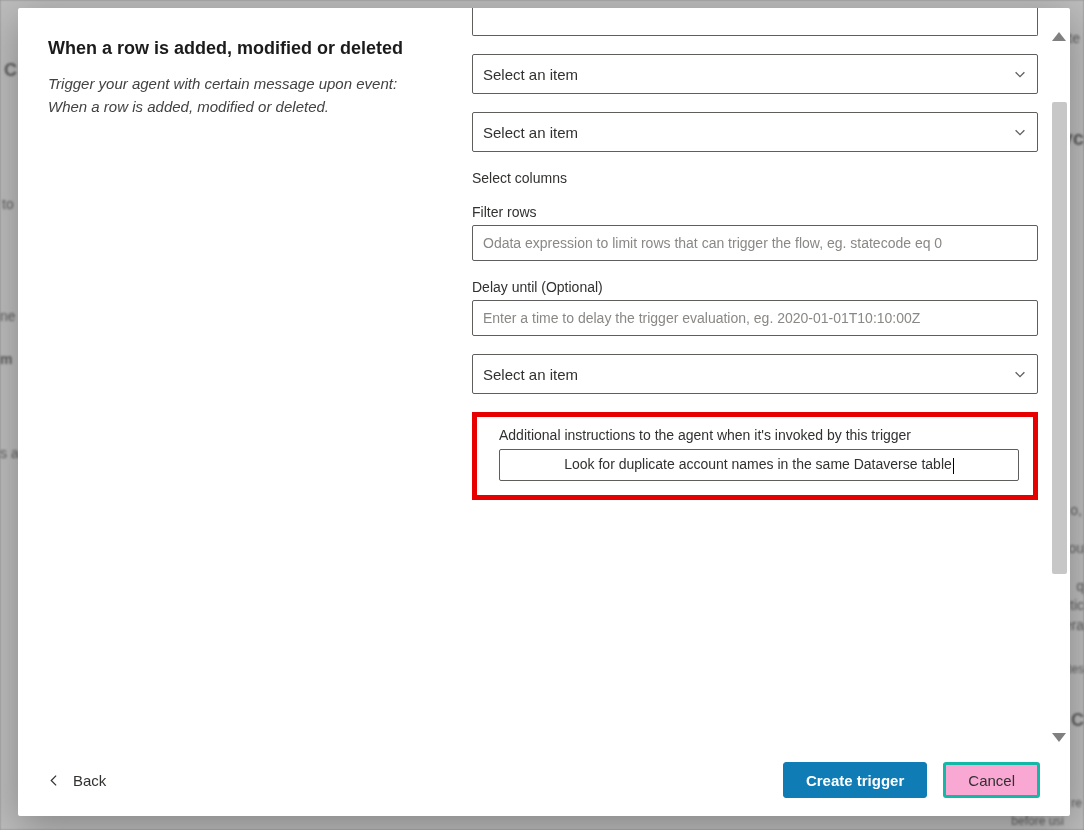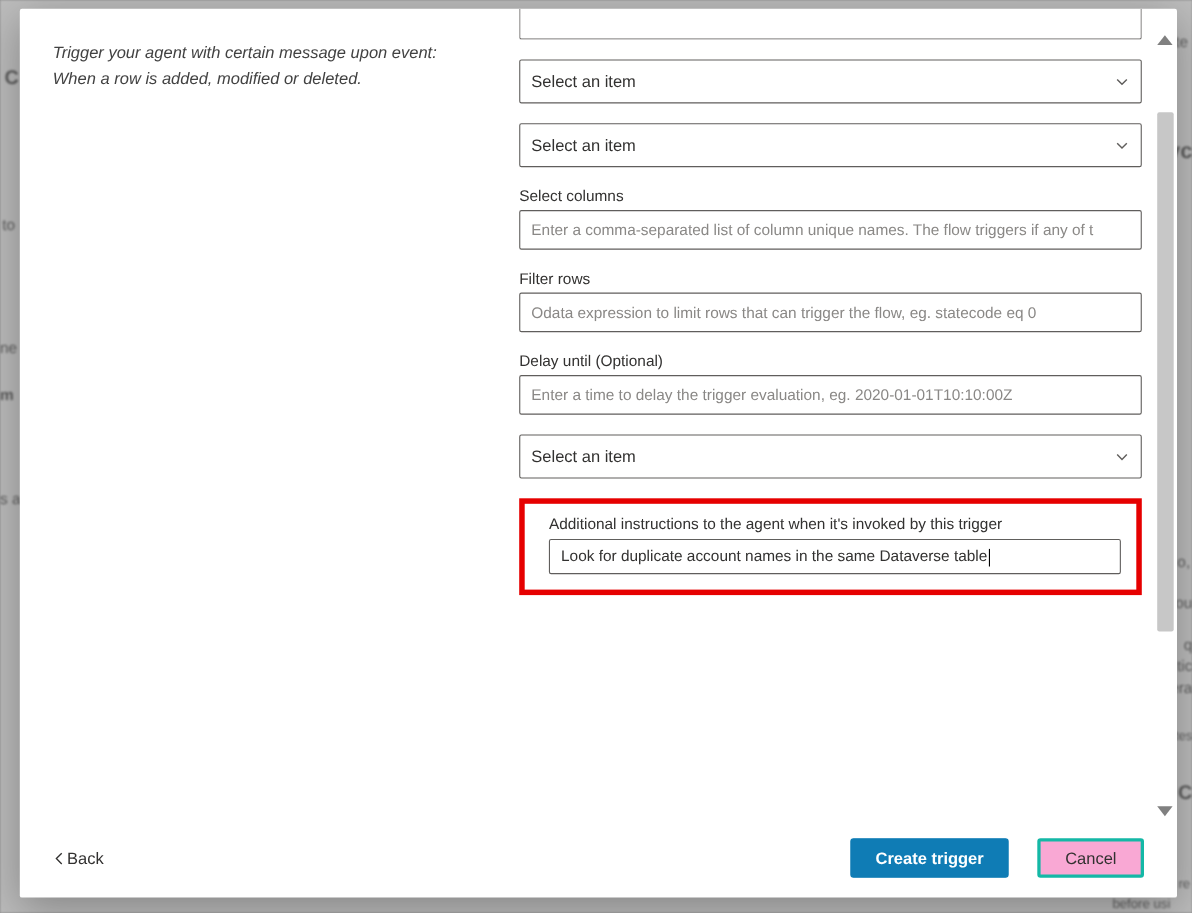--- a/index.html
+++ b/index.html
@@ -170,20 +170,21 @@
   .instructions-input {
     width: 100%;
     height: 32px;
     border: 1px solid #605e5c;
     border-radius: 2px;
     padding: 0 10px;
     font-size: 14px;
     color: #323130;
     background: #fff;
     outline: none;
+    justify-content: center;
   }
   .cursor-bar::after {
     content: "";
     display: inline-block;
     width: 1px;
     height: 16px;
     background: #000;
     vertical-align: middle;
     margin-left: 1px;
   }
@@ -216,26 +217,27 @@
   }
   .dialog-footer {
     display: flex;
     align-items: center;
     justify-content: space-between;
     padding: 18px 30px 18px 30px;
   }
   .back-link {
     display: flex;
     align-items: center;
+    gap: 12px;
     font-size: 15px;
     color: #323130;
     cursor: pointer;
   }
   .back-link svg { width: 13px; height: 13px; color: #323130; }
-  .footer-actions { display: flex; gap: 26px; }
+  .footer-actions { display: flex; gap: 16px; }
   .btn {
     height: 36px;
     padding: 0 22px;
     font-size: 15px;
     border-radius: 3px;
     cursor: pointer;
     display: flex;
     align-items: center;
     justify-content: center;
   }
@@ -271,20 +273,21 @@
   <span class="backdrop-text" style="top:662px;right:0;font-size:12px;">tes</span>
   <span class="backdrop-text" style="top:710px;right:0;font-size:18px;font-weight:600;">C</span>
   <span class="backdrop-text" style="bottom:20px;right:2px;font-size:12px;">re</span>
   <span class="backdrop-text" style="bottom:2px;right:20px;font-size:12px;">before usi</span>
 </div>
 
 <div class="dialog">
 
   <div class="dialog-body">
     <div class="left-panel">
+      <div class="left-title">When a row is added, modified or deleted</div>
       <div class="left-desc">Trigger your agent with certain message upon event: When a row is added, modified or deleted.</div>
     </div>
 
     <div class="right-panel">
       <div class="scroll-arrow scroll-up"></div>
       <div class="scroll-thumb"></div>
       <div class="scroll-arrow scroll-down"></div>
 
       <div class="form-scroll">
 
@@ -303,21 +306,20 @@
           <div class="select-field">
             <span>Select an item</span>
             <svg class="chevron" viewBox="0 0 16 16" stroke="currentColor" stroke-width="1.5" fill="none">
                 <path d="M3 6 L8 11 L13 6"></path>
               </svg>
           </div>
         </div>
 
         <div class="form-group">
           <label class="form-label">Select columns</label>
-          <input class="input-field" placeholder="Enter a comma-separated list of column unique names. The flow triggers if any of t" style="">
         </div>
 
         <div class="form-group">
           <label class="form-label">Filter rows</label>
           <input class="input-field" placeholder="Odata expression to limit rows that can trigger the flow, eg. statecode eq 0" style="">
         </div>
 
         <div class="form-group">
           <label class="form-label">Delay until (Optional)</label>
           <input class="input-field" placeholder="Enter a time to delay the trigger evaluation, eg. 2020-01-01T10:10:00Z" style="">

